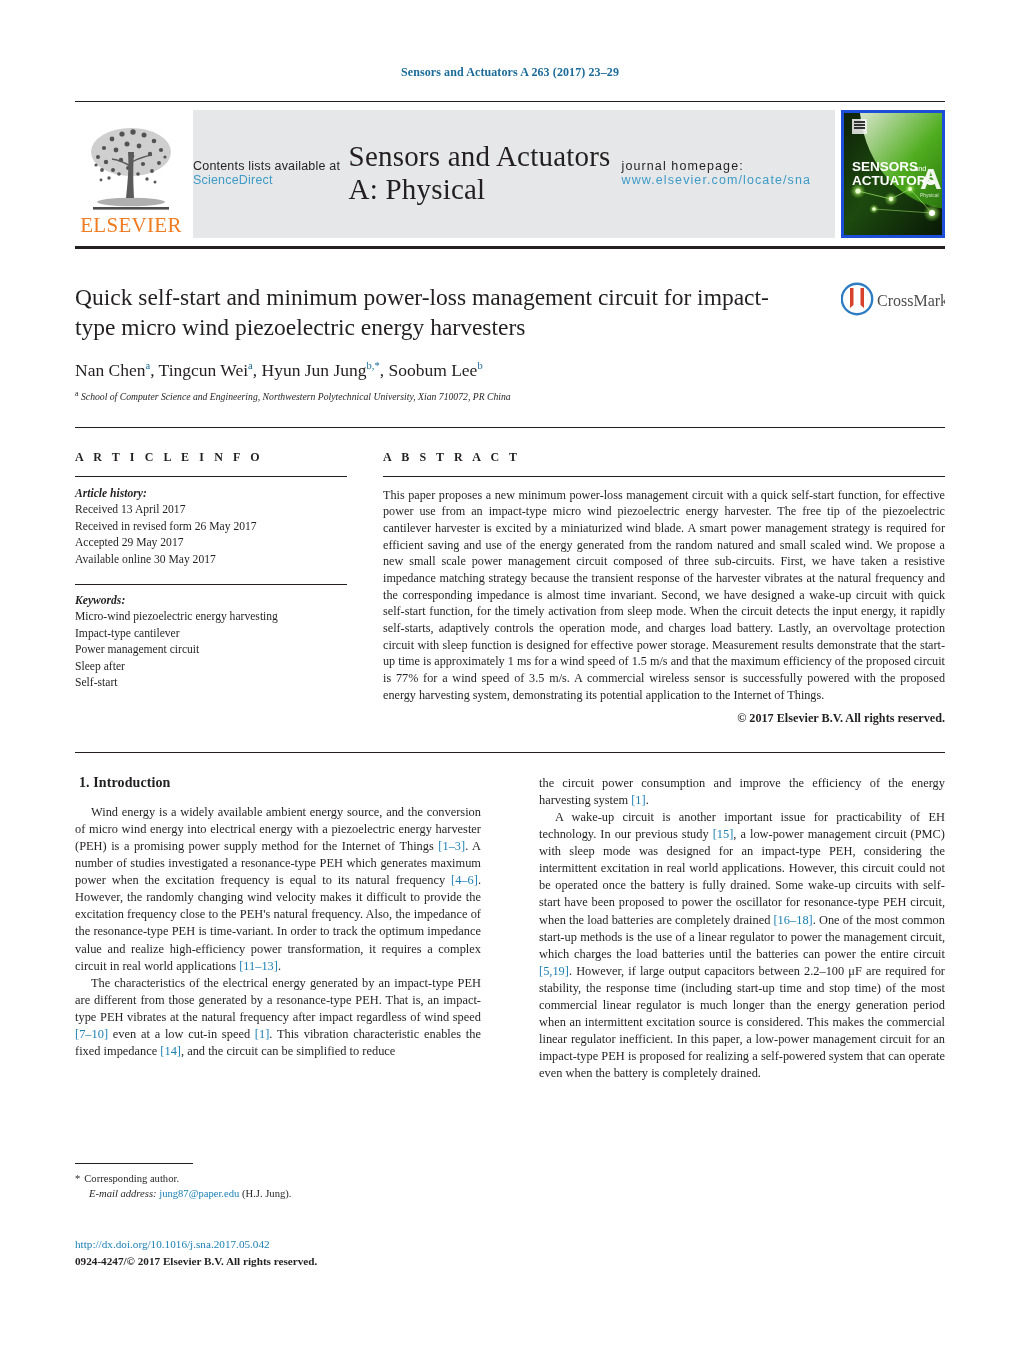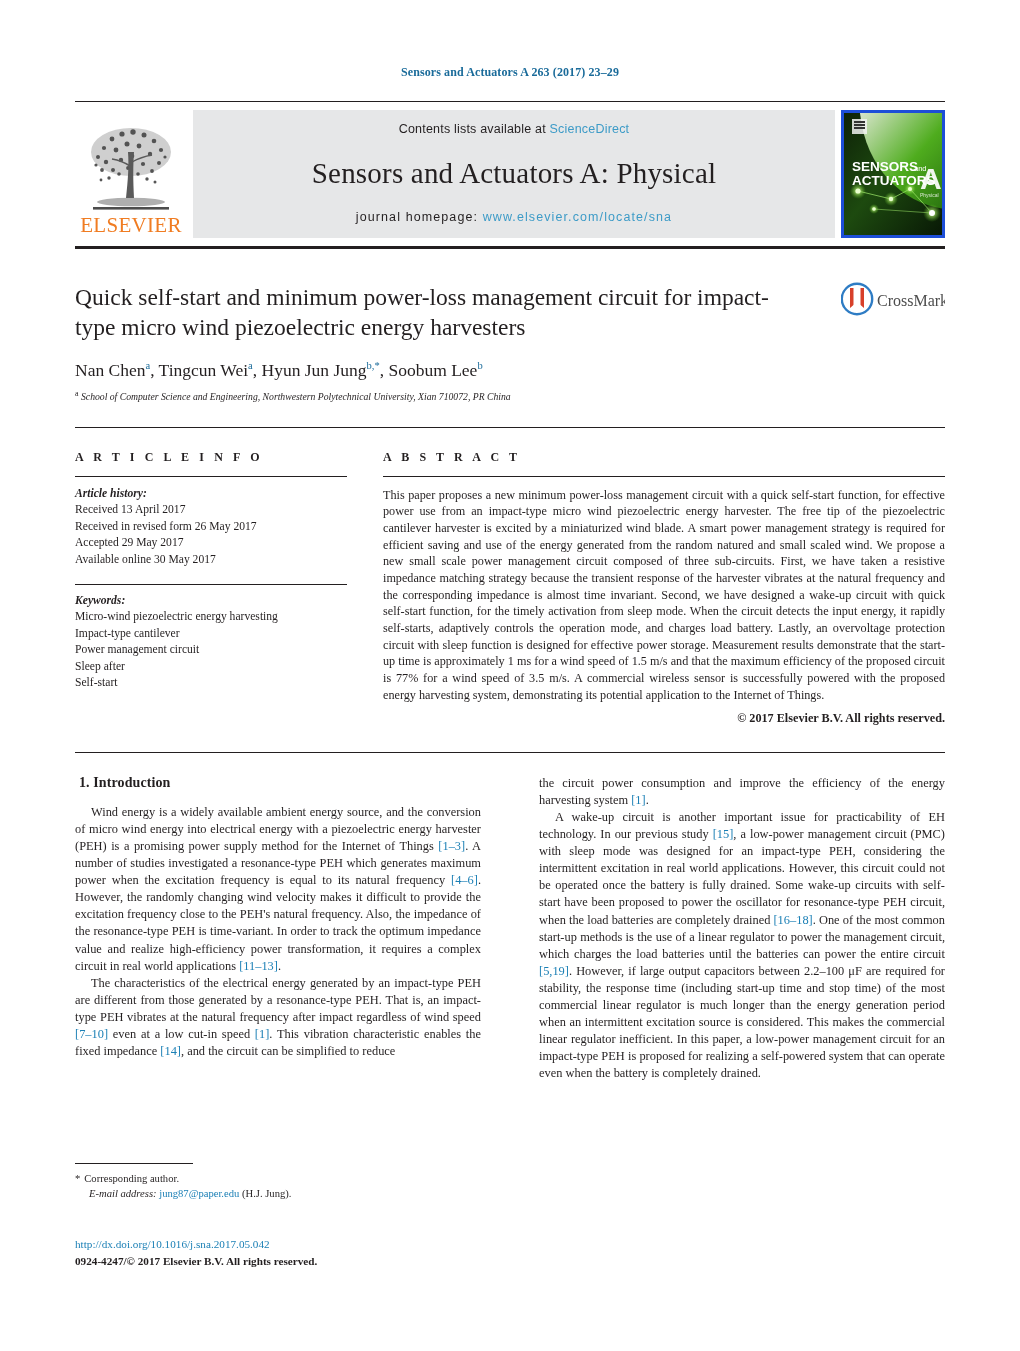--- a/index.html
+++ b/index.html
@@ -61,23 +61,23 @@
     letter-spacing: .3px;
     line-height: 1;
     margin-top: 1px;
   }
   .mast-center {
     flex: 1 1 auto;
     background: #e6e7e8;
     margin-left: 6px;
     margin-right: 6px;
     display: flex;
-    flex-direction: column;
+    flex-direction: row;
     align-items: center;
-    justify-content: space-between;
+    justify-content: flex-start;
     padding: 12px 0 14px 0;
     box-sizing: border-box;
   }
   .contents-line {
     font-family: "Liberation Sans", sans-serif;
     font-size: 12.5px;
     color: #231f20;
     letter-spacing: .2px;
   }
   .contents-line .sd-link { color: #3d9bc7; }

